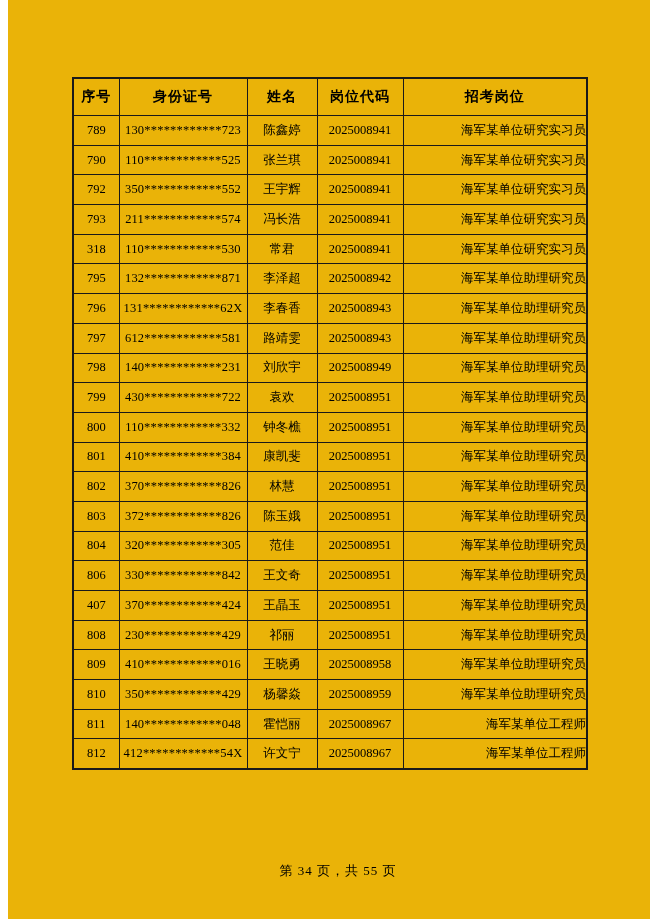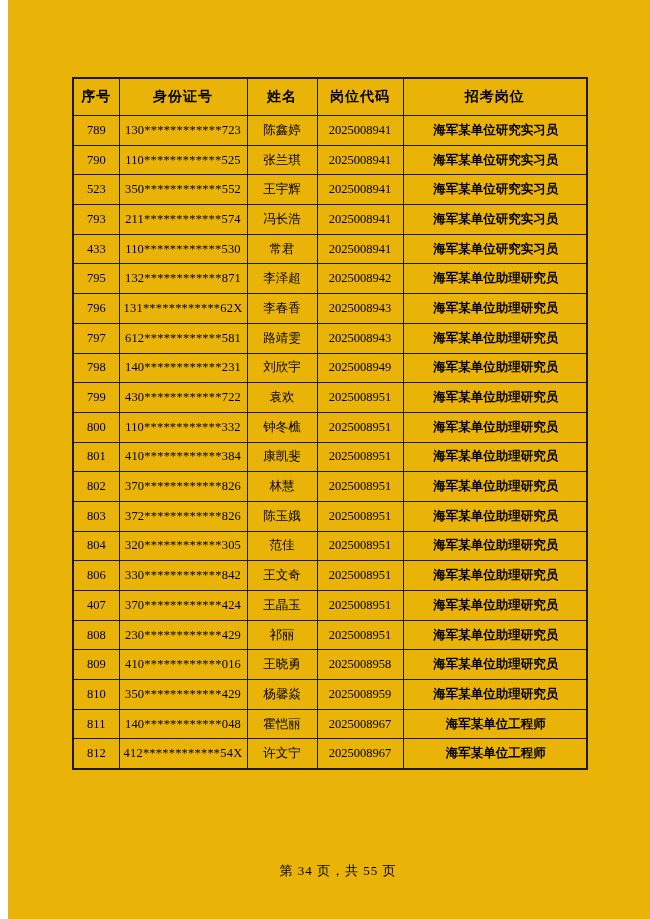--- a/index.html
+++ b/index.html
@@ -42,23 +42,22 @@
     font-size: 14px;
     font-weight: bold;
     letter-spacing: 1px;
   }
   table.roster td {
     height: 28.7px;
     font-size: 12.5px;
     font-weight: normal;
   }
   table.roster td.col-pos {
-    text-align: center;
+    text-align: right;
     padding-left: 2px;
-    font-weight: bold;
   }
   table.roster td.col-id {
     font-size: 12.5px;
     letter-spacing: 0.2px;
     margin-top: 33px;
   }
   .footer {
     position: absolute;
     left: 0;
     top: 862px;
@@ -99,35 +98,35 @@
           <td class="col-pos">海军某单位研究实习员</td>
         </tr>
         <tr>
           <td class="col-seq">790</td>
           <td class="col-id">110************525</td>
           <td class="col-name">张兰琪</td>
           <td class="col-code">2025008941</td>
           <td class="col-pos">海军某单位研究实习员</td>
         </tr>
         <tr>
-          <td class="col-seq">523</td>
+          <td class="col-seq">792</td>
           <td class="col-id">350************552</td>
           <td class="col-name">王宇辉</td>
           <td class="col-code">2025008941</td>
           <td class="col-pos">海军某单位研究实习员</td>
         </tr>
         <tr>
           <td class="col-seq">793</td>
           <td class="col-id">211************574</td>
           <td class="col-name">冯长浩</td>
           <td class="col-code">2025008941</td>
           <td class="col-pos">海军某单位研究实习员</td>
         </tr>
         <tr>
-          <td class="col-seq">433</td>
+          <td class="col-seq">318</td>
           <td class="col-id">110************530</td>
           <td class="col-name">常君</td>
           <td class="col-code">2025008941</td>
           <td class="col-pos">海军某单位研究实习员</td>
         </tr>
         <tr>
           <td class="col-seq">795</td>
           <td class="col-id">132************871</td>
           <td class="col-name">李泽超</td>
           <td class="col-code">2025008942</td>

